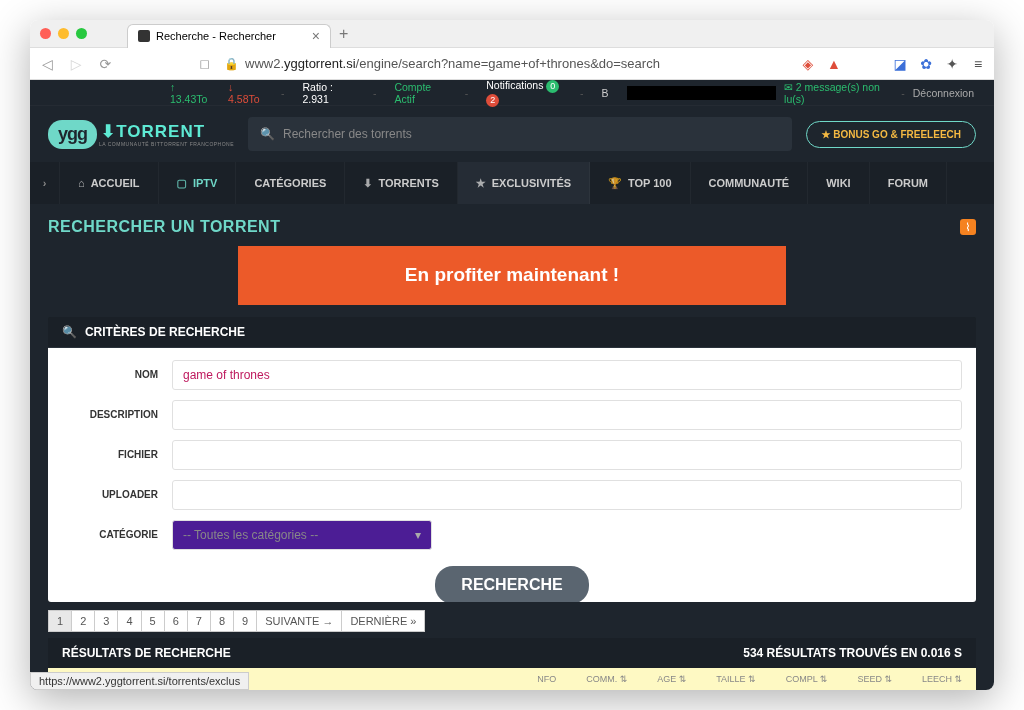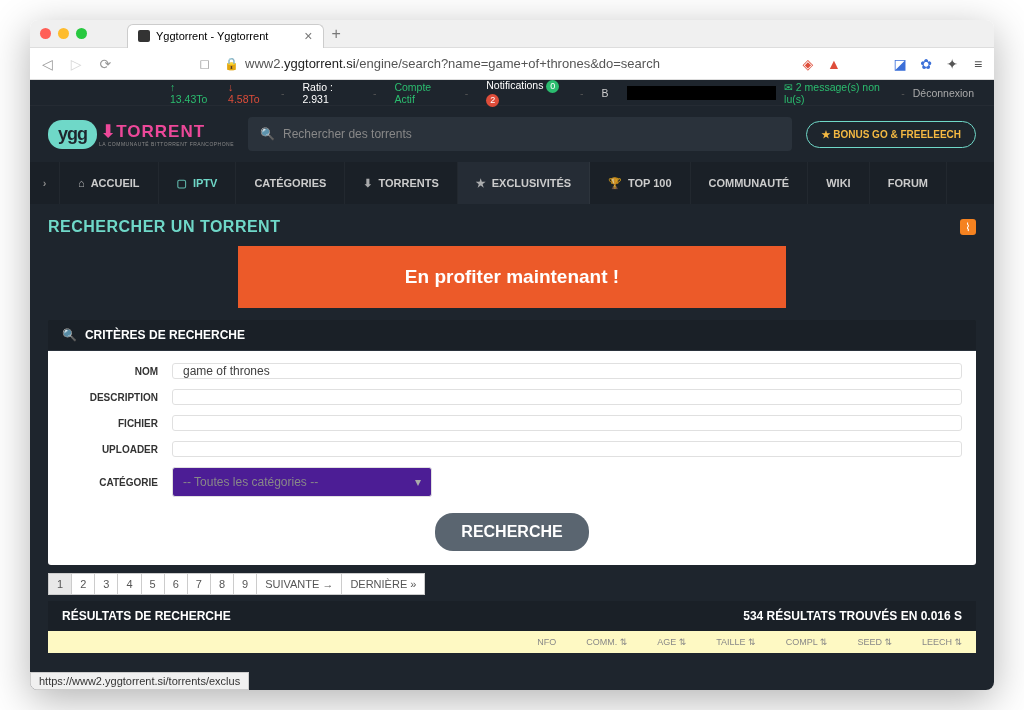--- a/index.html
+++ b/index.html
@@ -36,21 +36,21 @@
 .notif { color:#fff; }
 .notif .badge { display:inline-block; background:#2bbd6f; color:#fff; border-radius:50%; width:13px; height:13px; font-size:9px; line-height:13px; text-align:center;}
 .notif .badge2 { background:#de4d3a; }
 .blackbox { width:170px; height:14px; background:#000; display:inline-block;}
 .msg { color:#2bbd6f; }
 .deco { color:#aaa; }
 
 .headerrow { height:56px; display:flex; align-items:center; padding:0 18px; gap:14px;}
 .logo { display:flex; align-items:center; gap:2px;}
 .logo-badge { background:#6fd8c8; color:#1e252d; font-weight:900; border-radius:14px; padding:4px 10px; font-size:18px; letter-spacing:-1px;}
-.logo-text { color:#ec4899; font-weight:600; font-size:17px; letter-spacing:1px; margin-left:2px;}
+.logo-text { color:#5eead4; font-weight:600; font-size:17px; letter-spacing:1px; margin-left:2px;}
 .logo-sub { font-size:5px; color:#888; display:block; letter-spacing:0.5px; line-height:1;}
 .searchbox { flex:1; background:#2a323b; border-radius:4px; height:34px; display:flex; align-items:center; padding:0 12px; color:#888; font-size:12px; gap:8px;}
 .bonus { border:1px solid #6fd8c8; color:#f5b942; border-radius:16px; padding:7px 14px; font-size:10px; font-weight:700; cursor:pointer;}
 
 .mainnav { height:42px; background:#1a2027; display:flex; align-items:stretch; font-size:11px; font-weight:600;}
 .navchevron { width:30px; display:flex; align-items:center; justify-content:center; color:#888; cursor:pointer; border-right:1px solid rgba(255,255,255,0.04);}
 .navitem { padding:0 18px; display:flex; align-items:center; gap:6px; color:#ccc; cursor:pointer; border-right:1px solid rgba(255,255,255,0.04);}
 .navitem.iptv { color:#6fd8c8; }
 .navitem.active { background:#252c35; }
 .navitem .ico { font-size:11px; opacity:0.8;}
@@ -61,21 +61,21 @@
 .titlerow { display:flex; justify-content:space-between; align-items:center; margin-bottom:10px;}
 
 .banner { background:#ec5a29; color:#fff; height:62px; display:flex; align-items:center; justify-content:center; font-size:19px; font-weight:700; margin:0 190px 12px;}
 
 .panel { background:#1a2027; border-radius:3px; overflow:hidden;}
 .panelhead { background:#1a2027; color:#fff; padding:8px 14px; font-size:12px; font-weight:700; display:flex; align-items:center; gap:8px; border-bottom:1px solid #2a323b;}
 .panelbody { background:#fff; padding:12px 14px;}
 
 .frow { display:flex; align-items:center; margin-bottom:10px;}
 .flabel { width:110px; text-align:right; font-size:10px; font-weight:700; color:#333; padding-right:14px;}
-.finput { flex:1; height:16px; border:1px solid #e0e0e0; border-radius:3px; padding:0 10px; font-size:12px; color:#404040; background:#fff;}
+.finput { flex:1; height:30px; border:1px solid #e0e0e0; border-radius:3px; padding:0 10px; font-size:12px; color:#be185d; background:#fff;}
 .fselect { flex:0 0 260px; height:30px; border:1px solid #e0e0e0; border-radius:3px; padding:0 10px; font-size:12px; color:#888; background:#4c1d95; display:flex; align-items:center; justify-content:space-between; cursor:pointer;}
 .submitrow { display:flex; justify-content:center; padding:6px 0 2px;}
 .submitbtn { background:#5a6570; color:#fff; border:none; border-radius:18px; padding:10px 26px; font-size:16px; font-weight:700; cursor:pointer;}
 
 .pagination { display:flex; gap:0; margin:8px 0 6px; font-size:11px;}
 .pagination .pg { border:1px solid #ccc; background:#fff; color:#555; padding:4px 8px; cursor:pointer; margin-right:-1px;}
 .pagination .pg.active { background:#e8e8e8; }
 
 .resultshead { background:#1a2027; color:#fff; padding:8px 14px; font-size:12px; font-weight:700; display:flex; justify-content:space-between;}
 
@@ -90,21 +90,21 @@
 <div class="window">
 
   <div class="titlebar">
     <div class="traffic">
       <div class="dot red"></div>
       <div class="dot yellow"></div>
       <div class="dot green"></div>
     </div>
     <div class="tab">
       <span class="fav"></span>
-      <span>Yggtorrent - Yggtorrent</span>
+      <span>Recherche - Rechercher</span>
       <span class="x">×</span>
     </div>
     <span class="plus">+</span>
   </div>
 
   <div class="addrbar">
     <span class="navbtn">◁</span>
     <span class="navbtn" style="opacity:.4">▷</span>
     <span class="navbtn">⟳</span>
     <span style="width:60px"></span>

